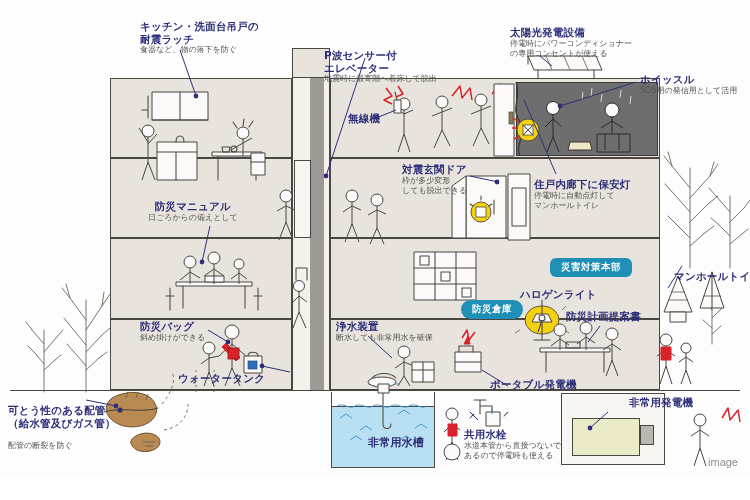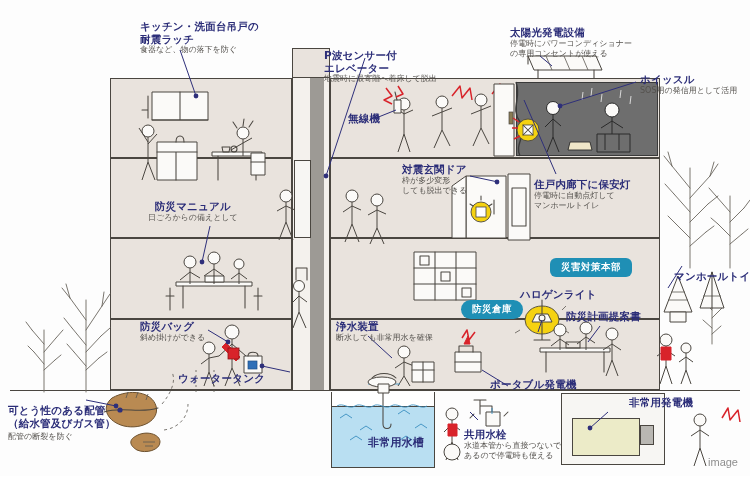--- a/index.html
+++ b/index.html
@@ -449,21 +449,21 @@
     <div class="t">ポータブル発電機</div>
   </div>
 
   <div class="lbl" style="left:581px;top:396px;margin-left:48px;">
     <div class="t">非常用発電機</div>
   </div>
 
   <div class="lbl" style="left:8px;top:404px;">
     <div class="t">可とう性のある配管</div>
     <div class="t">（給水管及びガス管）</div>
-    <div class="s" style="margin-top:3px;">配管の断裂を防ぐ</div>
+    <div class="s" style="margin-top:12px;">配管の断裂を防ぐ</div>
   </div>
 
   <div class="lbl" style="left:464px;top:428px;">
     <div class="t">共用水栓</div>
     <div class="s">水道本管から直接つないで</div>
     <div class="s">あるので停電時も使える</div>
   </div>
 
   <div class="badge" style="left:550px;top:258px;border-radius:6px;">災害対策本部</div>
   <div class="badge" style="left:451px;top:300px;margin-left:10px;">防災倉庫</div>

